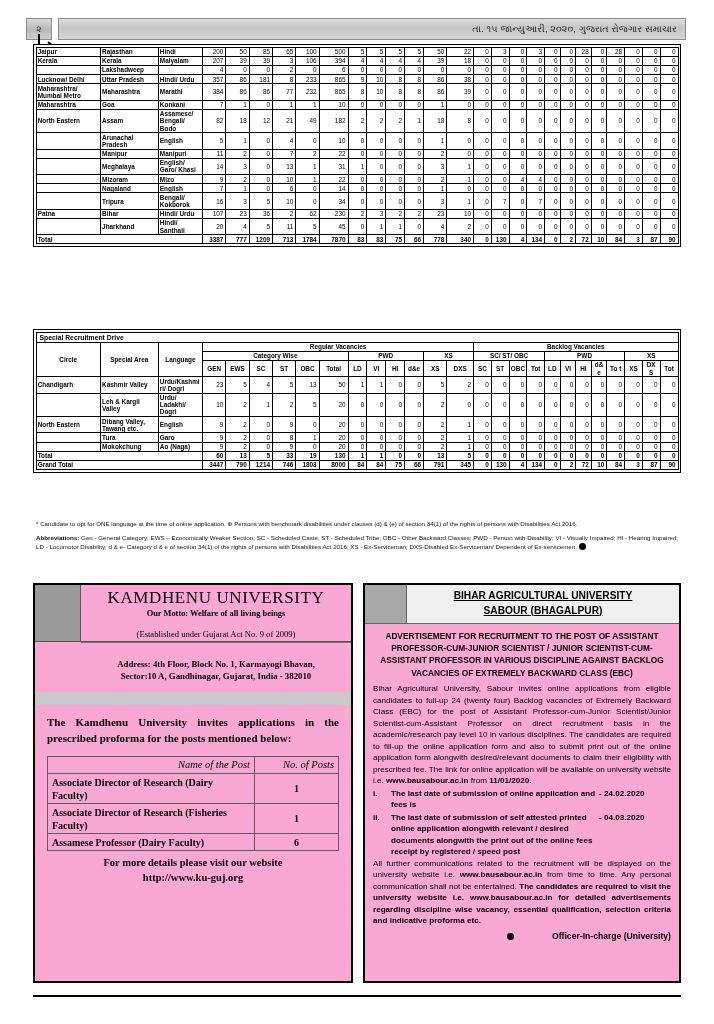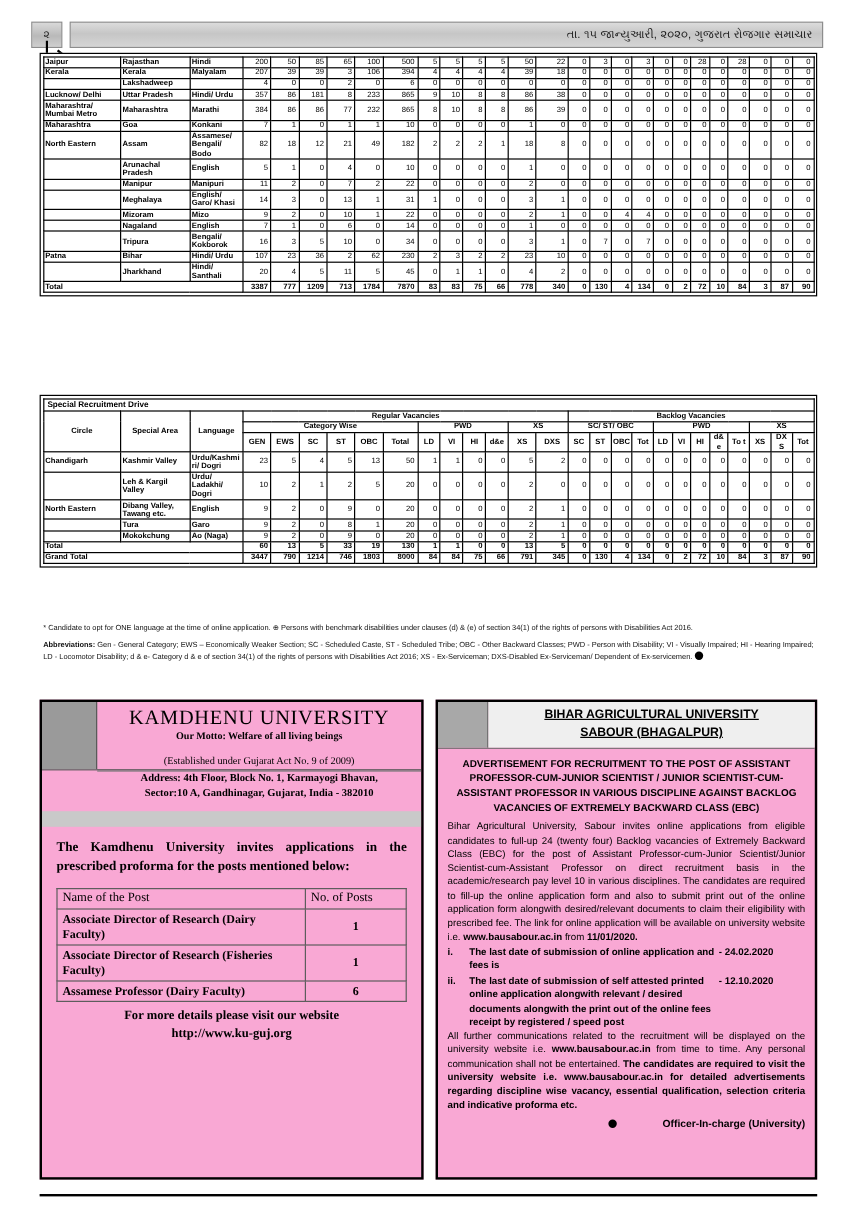--- a/index.html
+++ b/index.html
@@ -145,21 +145,21 @@
     background: #9a9a9a;
     border-right: 1px solid #5a5a5a;
   }
   .ku-headtext { flex: 1; text-align: center; padding: 3px 4px 2px; }
   .ku-title { font-size: 17px; letter-spacing: .6px; font-weight: normal; }
   .ku-motto { font-size: 8.4px; font-weight: bold; margin-top: 1px; }
   .ku-est { font-size: 8.6px; font-weight: normal; margin-top: 11px; }
   .ku-addr-wrap {
     border-top: 1px solid #777;
     text-align: center;
-    padding: 0 4px 3px 4px;
+    padding: 16px 4px 3px 4px;
     font-size: 8.8px;
     font-weight: bold;
     line-height: 1.35;
     margin-left: 46px;
   }
   .ku-band {
     height: 13px;
     background: #c9c9c9;
     margin-top: 6px;
   }
@@ -175,21 +175,21 @@
     border-collapse: collapse;
     font-family: "Liberation Serif", serif;
   }
   table.posts th, table.posts td {
     border: 1px solid #5d5d5d;
     padding: 1.5px 4px;
     font-size: 10px;
     font-weight: bold;
     line-height: 1.3;
   }
-  table.posts th { text-align: left; font-weight: normal; font-size: 10.5px; }
+  table.posts th { text-align: right; font-weight: normal; font-size: 10.5px; font-style: italic; }
   table.posts td.cnt { text-align: center; width: 84px; }
   .ku-more {
     text-align: center;
     font-size: 10.5px;
     font-weight: bold;
     margin-top: 5px;
     line-height: 1.4;
   }
   .ku-foot {
     display: flex;
@@ -1115,21 +1115,21 @@
         </div>
         <div id="bau-items">
             <div class="bau-item">
               <div class="bau-rn">i.</div>
               <div class="bau-itxt">The last date of submission of online application and fees is</div>
               <div class="bau-date">-   24.02.2020</div>
             </div>
             <div class="bau-item">
               <div class="bau-rn">ii.</div>
               <div class="bau-itxt">The last date of submission of self attested printed online application alongwith relevant / desired documents alongwith the print out of the online fees receipt by registered / speed post</div>
-              <div class="bau-date">-   12.10.2020</div>
+              <div class="bau-date">-   04.03.2020</div>
             </div>
           </div>
         <div class="bau-para">
           <span>All further communications related to the recruitment will be displayed on the university website i.e. </span><b>www.bausabour.ac.in</b><span> from time to time. Any personal communication shall not be entertained. </span><b>The candidates are required to visit the university website i.e. www.bausabour.ac.in for detailed advertisements regarding discipline wise vacancy, essential qualification, selection criteria and indicative proforma etc.</b>
         </div>
         <div class="bau-sign">
           <span class="blob"></span><span>Officer-In-charge (University)</span>
         </div>
       </div>
     </div>

